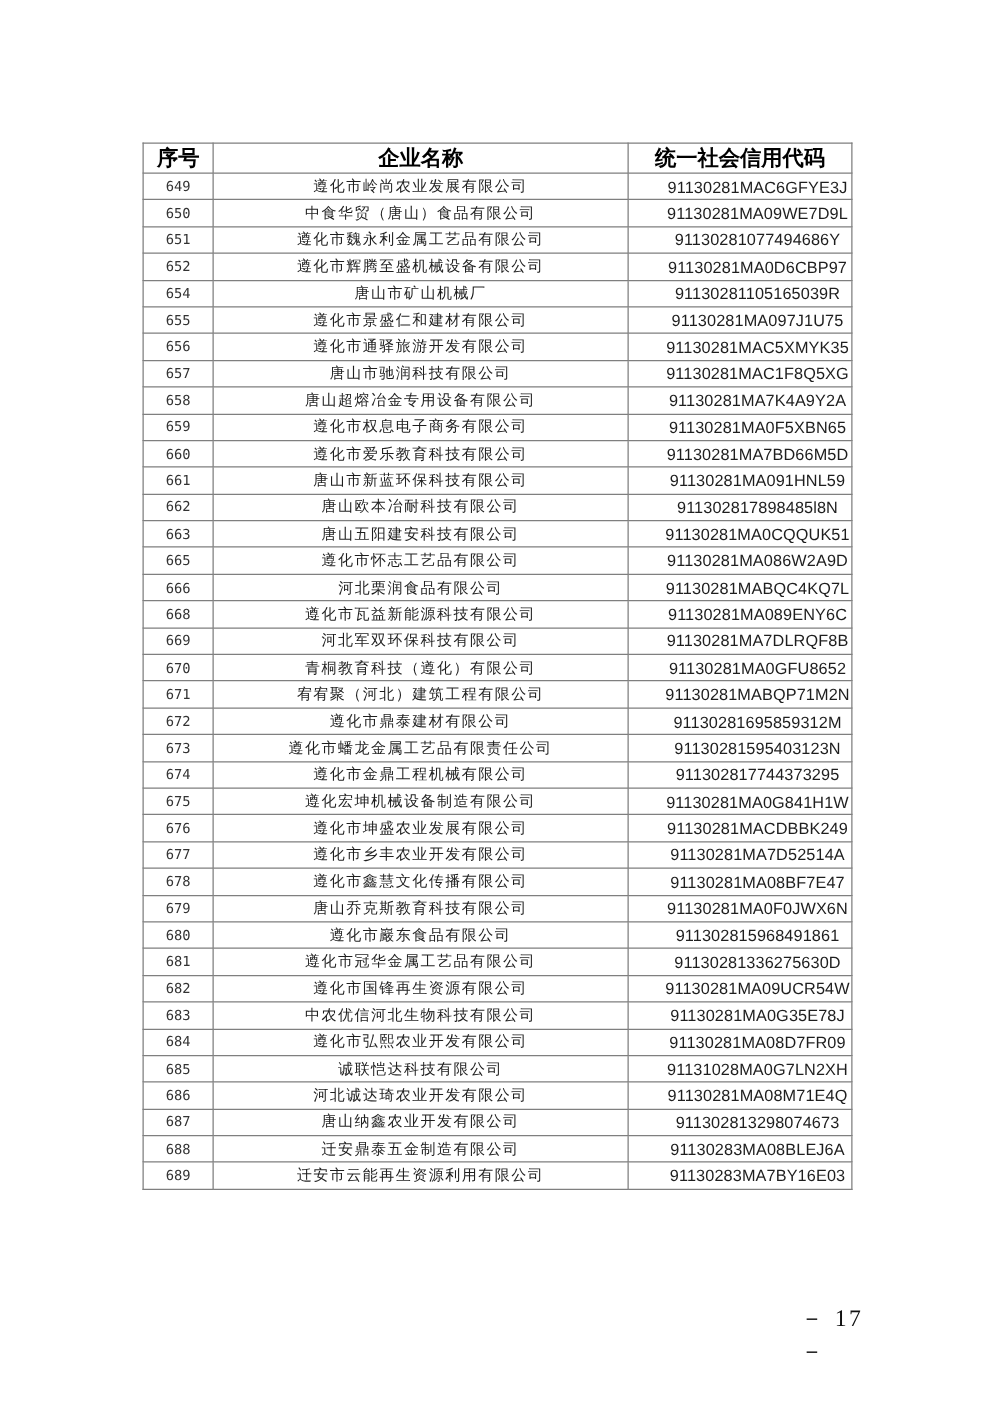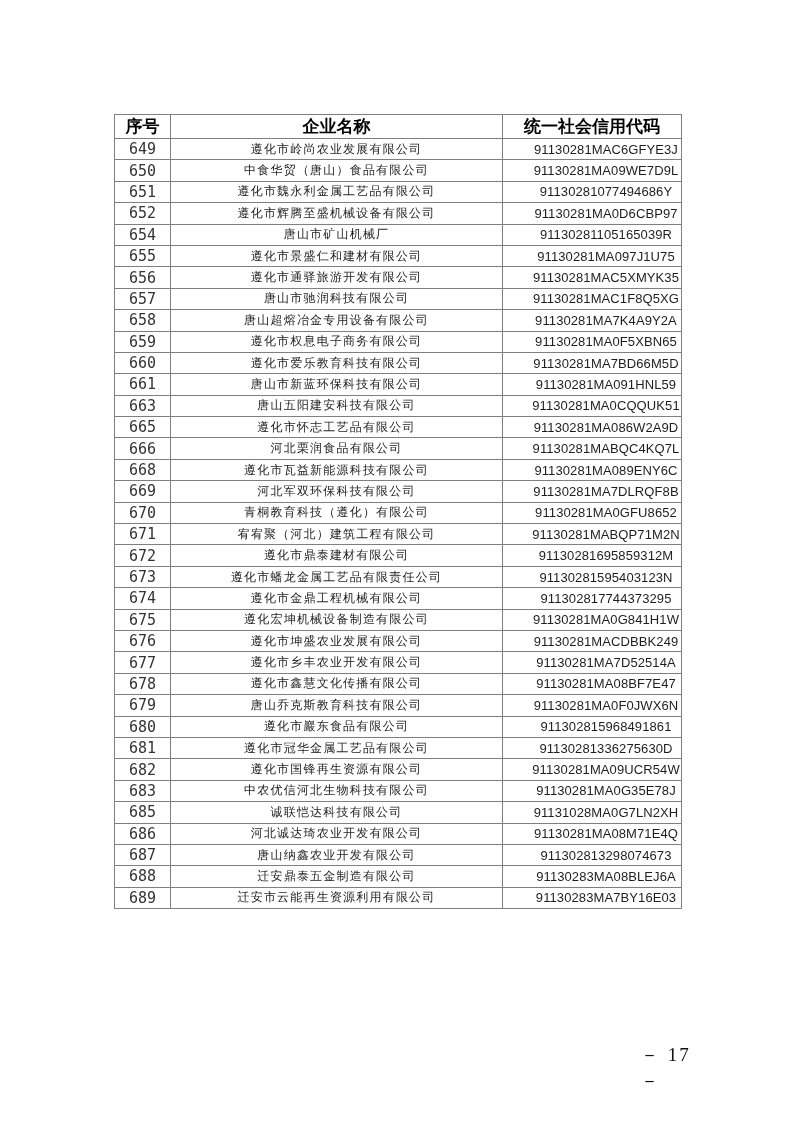--- a/index.html
+++ b/index.html
@@ -44,21 +44,21 @@
       font-size: 17px;
       font-weight: bold;
       color: #000;
     }
     table.registry td {
       font-size: 12px;
       color: #1e1e1e;
     }
     table.registry td.idx {
       font-family: "DejaVu Sans Mono", "Liberation Mono", monospace;
-      font-size: 15px;
+      font-size: 11px;
       color: #333;
     }
     table.registry td.name {
       letter-spacing: 1.2px;
     }
     table.registry td.code {
       font-family: "Liberation Sans", "DejaVu Sans", sans-serif;
       font-size: 13px;
       letter-spacing: 0.1px;
       padding-left: 28px;
@@ -146,20 +146,25 @@
           <td class="idx">660</td>
           <td class="name">遵化市爱乐教育科技有限公司</td>
           <td class="code">91130281MA7BD66M5D</td>
         </tr>
       <tr>
           <td class="idx">661</td>
           <td class="name">唐山市新蓝环保科技有限公司</td>
           <td class="code">91130281MA091HNL59</td>
         </tr>
       <tr>
+          <td class="idx">662</td>
+          <td class="name">唐山欧本冶耐科技有限公司</td>
+          <td class="code">911302817898485l8N</td>
+        </tr>
+      <tr>
           <td class="idx">663</td>
           <td class="name">唐山五阳建安科技有限公司</td>
           <td class="code">91130281MA0CQQUK51</td>
         </tr>
       <tr>
           <td class="idx">665</td>
           <td class="name">遵化市怀志工艺品有限公司</td>
           <td class="code">91130281MA086W2A9D</td>
         </tr>
       <tr>
@@ -239,20 +244,25 @@
         </tr>
       <tr>
           <td class="idx">682</td>
           <td class="name">遵化市国锋再生资源有限公司</td>
           <td class="code">91130281MA09UCR54W</td>
         </tr>
       <tr>
           <td class="idx">683</td>
           <td class="name">中农优信河北生物科技有限公司</td>
           <td class="code">91130281MA0G35E78J</td>
+        </tr>
+      <tr>
+          <td class="idx">684</td>
+          <td class="name">遵化市弘熙农业开发有限公司</td>
+          <td class="code">91130281MA08D7FR09</td>
         </tr>
       <tr>
           <td class="idx">685</td>
           <td class="name">诚联恺达科技有限公司</td>
           <td class="code">91131028MA0G7LN2XH</td>
         </tr>
       <tr>
           <td class="idx">686</td>
           <td class="name">河北诚达琦农业开发有限公司</td>
           <td class="code">91130281MA08M71E4Q</td>

